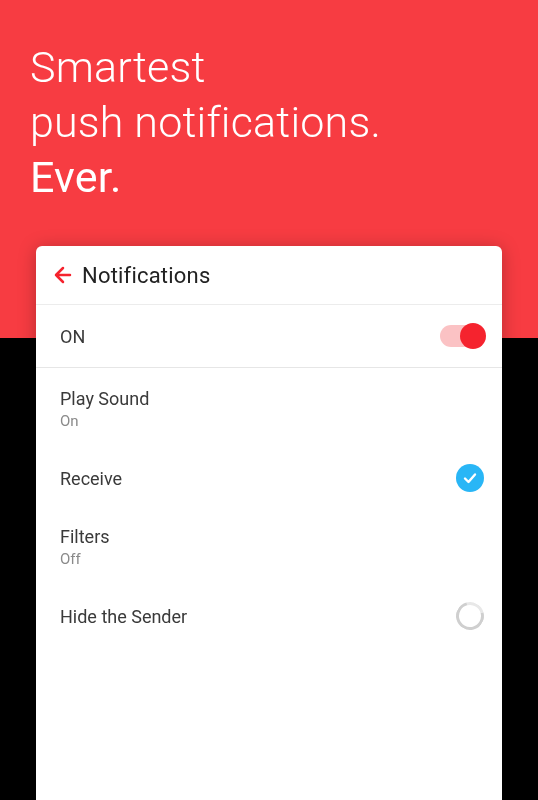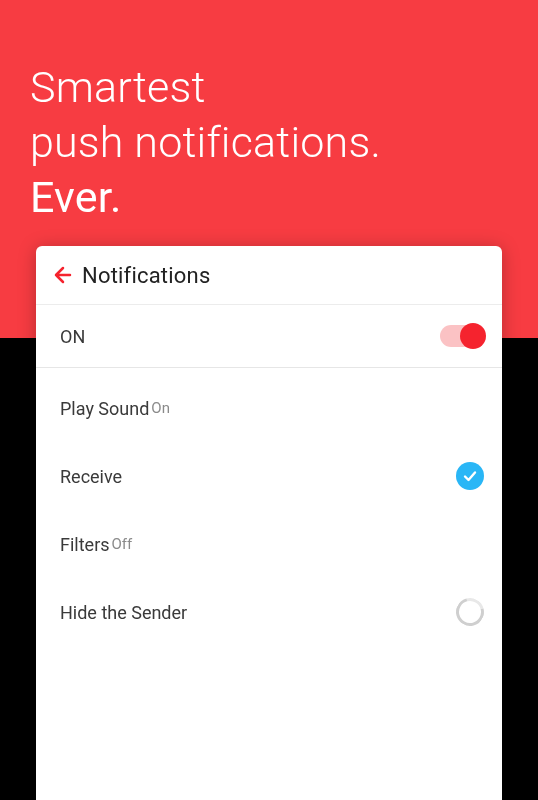--- a/index.html
+++ b/index.html
@@ -12,21 +12,21 @@
       height: 800px;
       font-family: -apple-system, BlinkMacSystemFont, "Segoe UI", Roboto, Helvetica, Arial, sans-serif;
       background: #000;
       position: relative;
       overflow: hidden;
     }
     .hero {
       background: #F73C42;
       width: 100%;
       height: 338px;
-      padding: 60px 30px 0 30px;
+      padding: 40px 30px 0 30px;
     }
     .hero-text {
       color: #fff;
       font-size: 43px;
       font-weight: 300;
       line-height: 1.28;
       letter-spacing: 0.2px;
     }
     .hero-text .bold {
       font-weight: 400;
@@ -94,20 +94,21 @@
     }
     .row {
       padding: 14px 18px 14px 24px;
       display: flex;
       align-items: center;
       justify-content: space-between;
       min-height: 68px;
     }
     .row-content {
       display: flex;
+      flex-direction: column;
       gap: 2px;
     }
     .label-title {
       font-size: 18px;
       color: #3a3a3a;
       font-weight: 400;
     }
     .label-sub {
       font-size: 15px;
       color: #8a8a8a;

